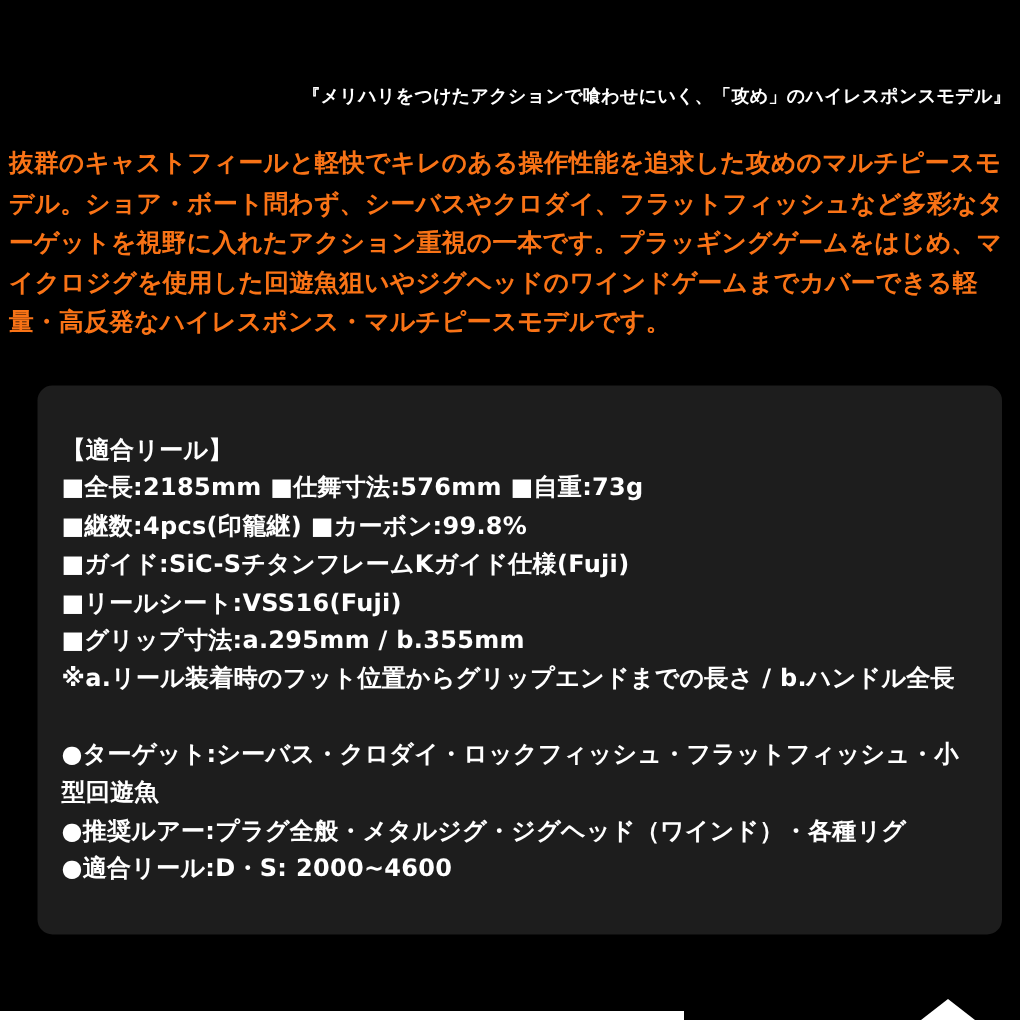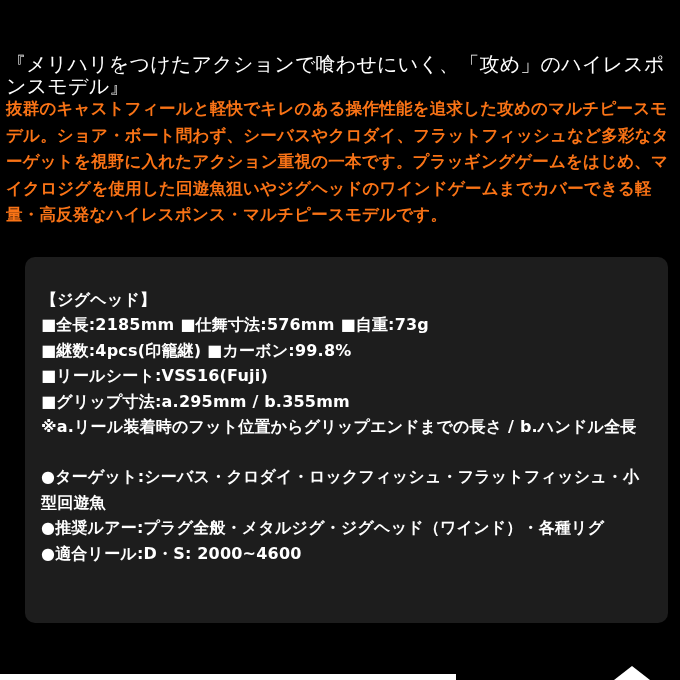--- a/index.html
+++ b/index.html
@@ -15,25 +15,26 @@
     overflow: hidden;
     font-family: "DejaVu Sans", "Liberation Sans", sans-serif;
     color: #ffffff;
     -webkit-font-smoothing: antialiased;
   }
   .catch-copy {
     position: absolute;
     left: 6px;
     top: 53px;
     width: 668px;
-    font-size: 20px;
-    font-weight: 400;
+    font-size: 12px;
+    font-weight: 700;
     line-height: 22px;
     letter-spacing: 0.2px;
     color: #ffffff;
+    text-align: right;
   }
   .description {
     position: absolute;
     left: 6px;
     top: 96px;
     width: 670px;
     font-size: 16.5px;
     font-weight: 600;
     line-height: 26.5px;
     letter-spacing: 0.2px;
@@ -96,23 +97,24 @@
 </head>
 <body>
 
 <div class="screen">
 
   <div class="catch-copy">『メリハリをつけたアクションで喰わせにいく、「攻め」のハイレスポンスモデル』</div>
 
   <div class="description">抜群のキャストフィールと軽快でキレのある操作性能を追求した攻めのマルチピースモデル。ショア・ボート問わず、シーバスやクロダイ、フラットフィッシュなど多彩なターゲットを視野に入れたアクション重視の一本です。プラッギングゲームをはじめ、マイクロジグを使用した回遊魚狙いやジグヘッドのワインドゲームまでカバーできる軽量・高反発なハイレスポンス・マルチピースモデルです。</div>
 
   <div class="spec-panel">
-    <p>【ジグヘッド】</p>
+    <p>【適合リール】</p>
     <p>■全長:2185mm ■仕舞寸法:576mm ■自重:73g</p>
     <p>■継数:4pcs(印籠継) ■カーボン:99.8%</p>
+    <p>■ガイド:SiC-SチタンフレームKガイド仕様(Fuji)</p>
     <p>■リールシート:VSS16(Fuji)</p>
     <p>■グリップ寸法:a.295mm / b.355mm</p>
     <p>※a.リール装着時のフット位置からグリップエンドまでの長さ / b.ハンドル全長</p>
     <p class="gap-above">●ターゲット:シーバス・クロダイ・ロックフィッシュ・フラットフィッシュ・小型回遊魚</p>
     <p>●推奨ルアー:プラグ全般・メタルジグ・ジグヘッド（ワインド）・各種リグ</p>
     <p>●適合リール:D・S: 2000~4600</p>
   </div>
 
   <div class="next-section-edge"></div>
 

